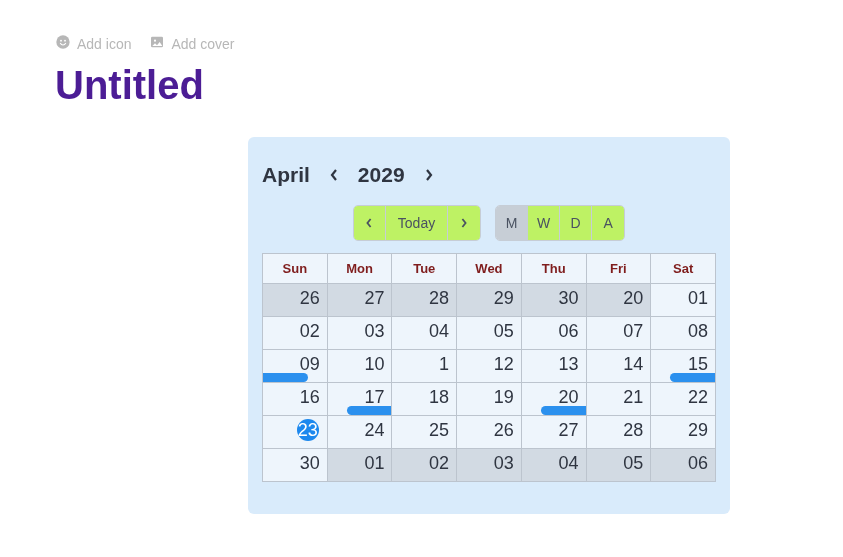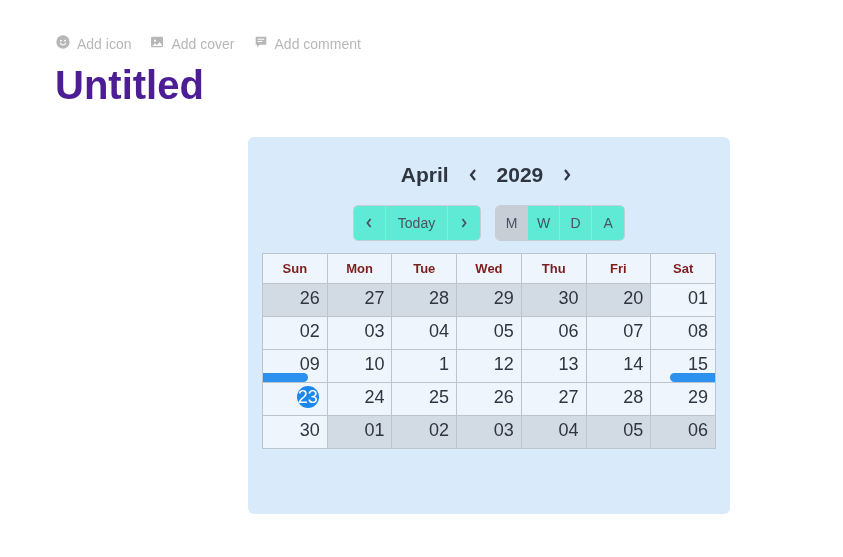--- a/index.html
+++ b/index.html
@@ -36,21 +36,20 @@
     left: 248px;
     top: 137px;
     width: 482px;
     height: 377px;
     background: #d9ebfb;
     border-radius: 6px;
     padding: 26px 14px 14px 14px;
   }
   .cal-header {
     display: flex;
-    justify-content: center;
     align-items: center;
     gap: 14px;
     margin-bottom: 18px;
   }
   .cal-header .month, .cal-header .year {
     font-size: 21px;
     font-weight: 700;
     color: #2f3541;
   }
   .cal-header .navbtn {
@@ -73,21 +72,21 @@
     background: #eaf2fb;
   }
   .btn-group .seg {
     height: 34px;
     display: flex;
     align-items: center;
     justify-content: center;
     color: #4a5261;
     font-size: 14px;
     border-right: 1px solid #c6cdd6;
-    background: #5eead4;
+    background: #bef264;
     cursor: pointer;
     padding: 0 10px;
     min-width: 32px;
   }
   .btn-group .seg:last-child { border-right: none; }
   .btn-group .seg svg { width: 8px; height: 12px; stroke: #4a5261; fill: none; stroke-width: 2.2; }
   .btn-group.view .seg { min-width: 32px; padding: 0; }
   .btn-group.view .seg.active { background: #c7ced6; }
   .cal-grid {
     border-collapse: collapse;
@@ -164,30 +163,20 @@
   <div class="page-action">
     <span>
       <svg viewBox="0 0 24 24">
           <rect x="3" y="4" width="18" height="16" rx="2"></rect>
           <circle cx="9" cy="10" r="1.6" fill="#fff"></circle>
           <path d="M5 18l4-4 3 3 4-5 4 6z" fill="#fff"></path>
         </svg>
     </span>
     <span>Add cover</span>
   </div>
-  <div class="page-action">
-    <span>
-      <svg viewBox="0 0 24 24">
-          <path d="M4 4h16v12H10l-4 4v-4H4z"></path>
-          <rect x="7" y="7" width="10" height="1.6" fill="#fff"></rect>
-          <rect x="7" y="10.4" width="7" height="1.6" fill="#fff"></rect>
-        </svg>
-    </span>
-    <span>Add comment</span>
-  </div>
 </div>
 
 <div class="page-title">Untitled</div>
 
 <div class="calendar-card">
   <div class="cal-header">
     <span class="month">April</span>
     <span class="navbtn">
       <svg viewBox="0 0 10 14">
           <polyline points="7,2 3,7 7,12"></polyline>
@@ -301,20 +290,45 @@
           </td>
           <td>
             <span class="num">14</span>
           </td>
           <td>
             <span class="num">15</span>
             <div class="event-chip right" style="width: 70%;"></div>
           </td>
         </tr>
         <tr>
+          <td>
+            <span class="num">16</span>
+          </td>
+          <td>
+            <span class="num">17</span>
+            <div class="event-chip right" style="width: 70%;"></div>
+          </td>
+          <td>
+            <span class="num">18</span>
+          </td>
+          <td>
+            <span class="num">19</span>
+          </td>
+          <td>
+            <span class="num">20</span>
+            <div class="event-chip right" style="width: 70%;"></div>
+          </td>
+          <td>
+            <span class="num">21</span>
+          </td>
+          <td>
+            <span class="num">22</span>
+          </td>
+        </tr>
+        <tr>
           <td class="today">
             <span class="num">23</span>
           </td>
           <td>
             <span class="num">24</span>
           </td>
           <td>
             <span class="num">25</span>
           </td>
           <td>

